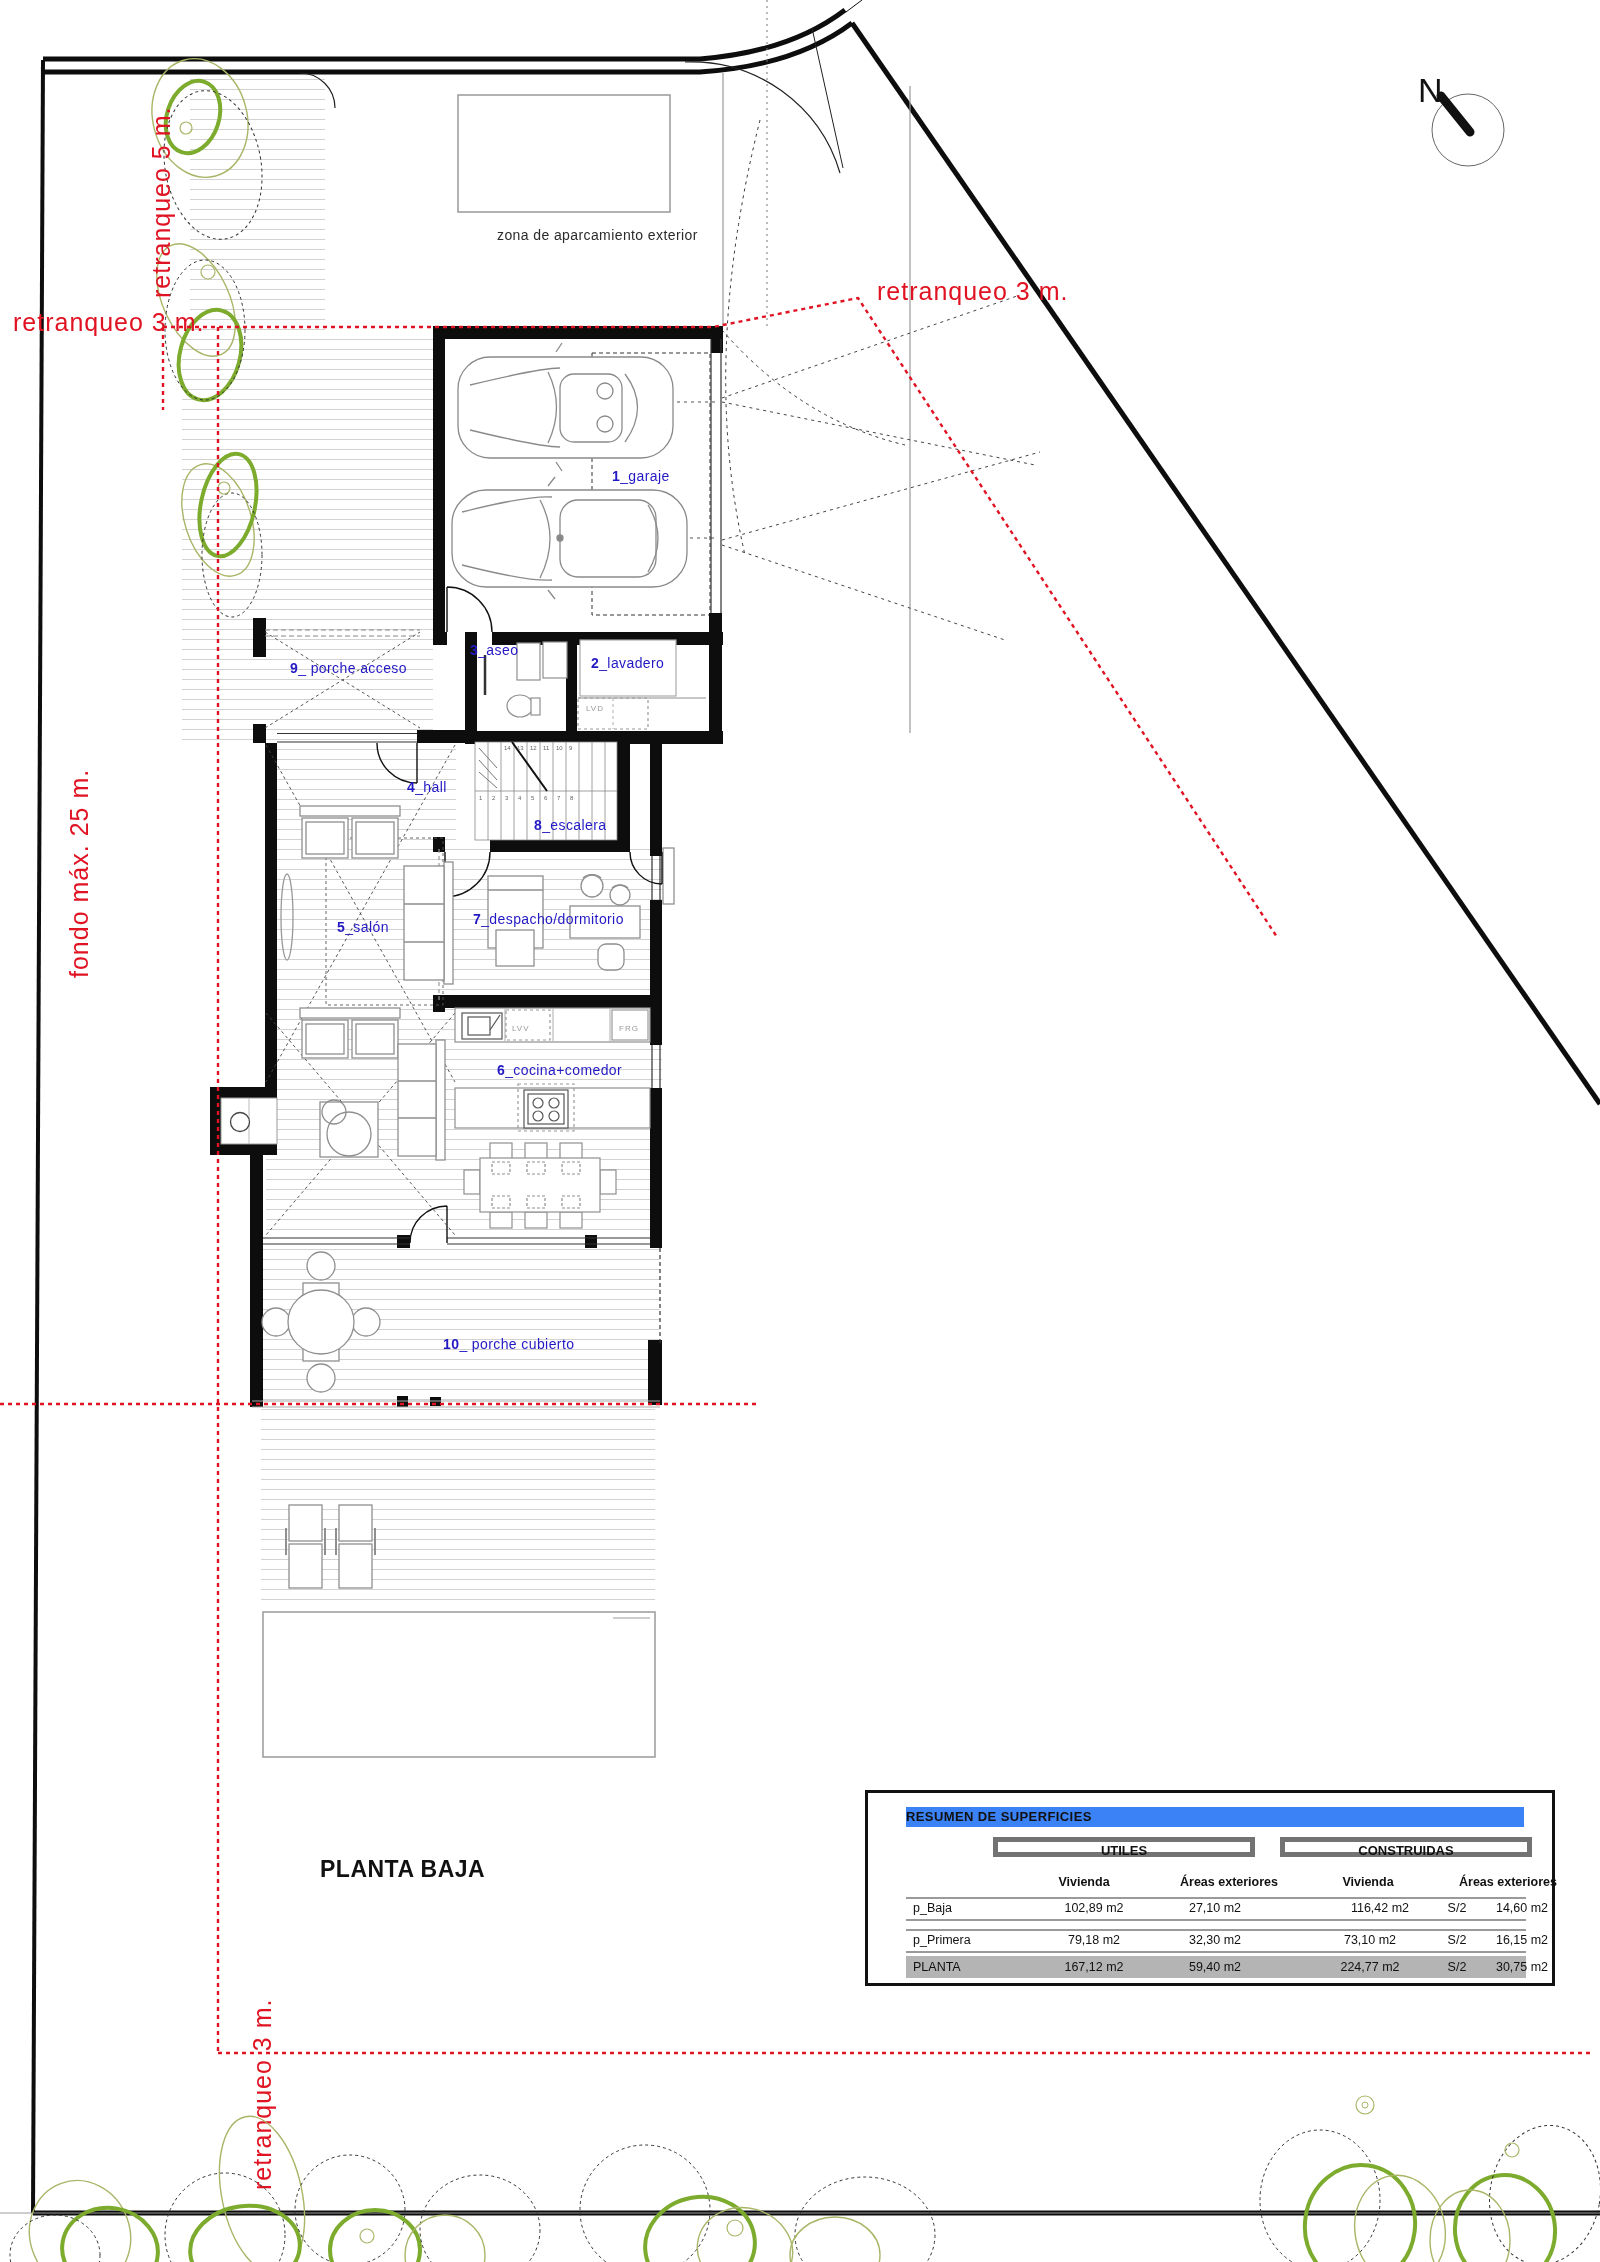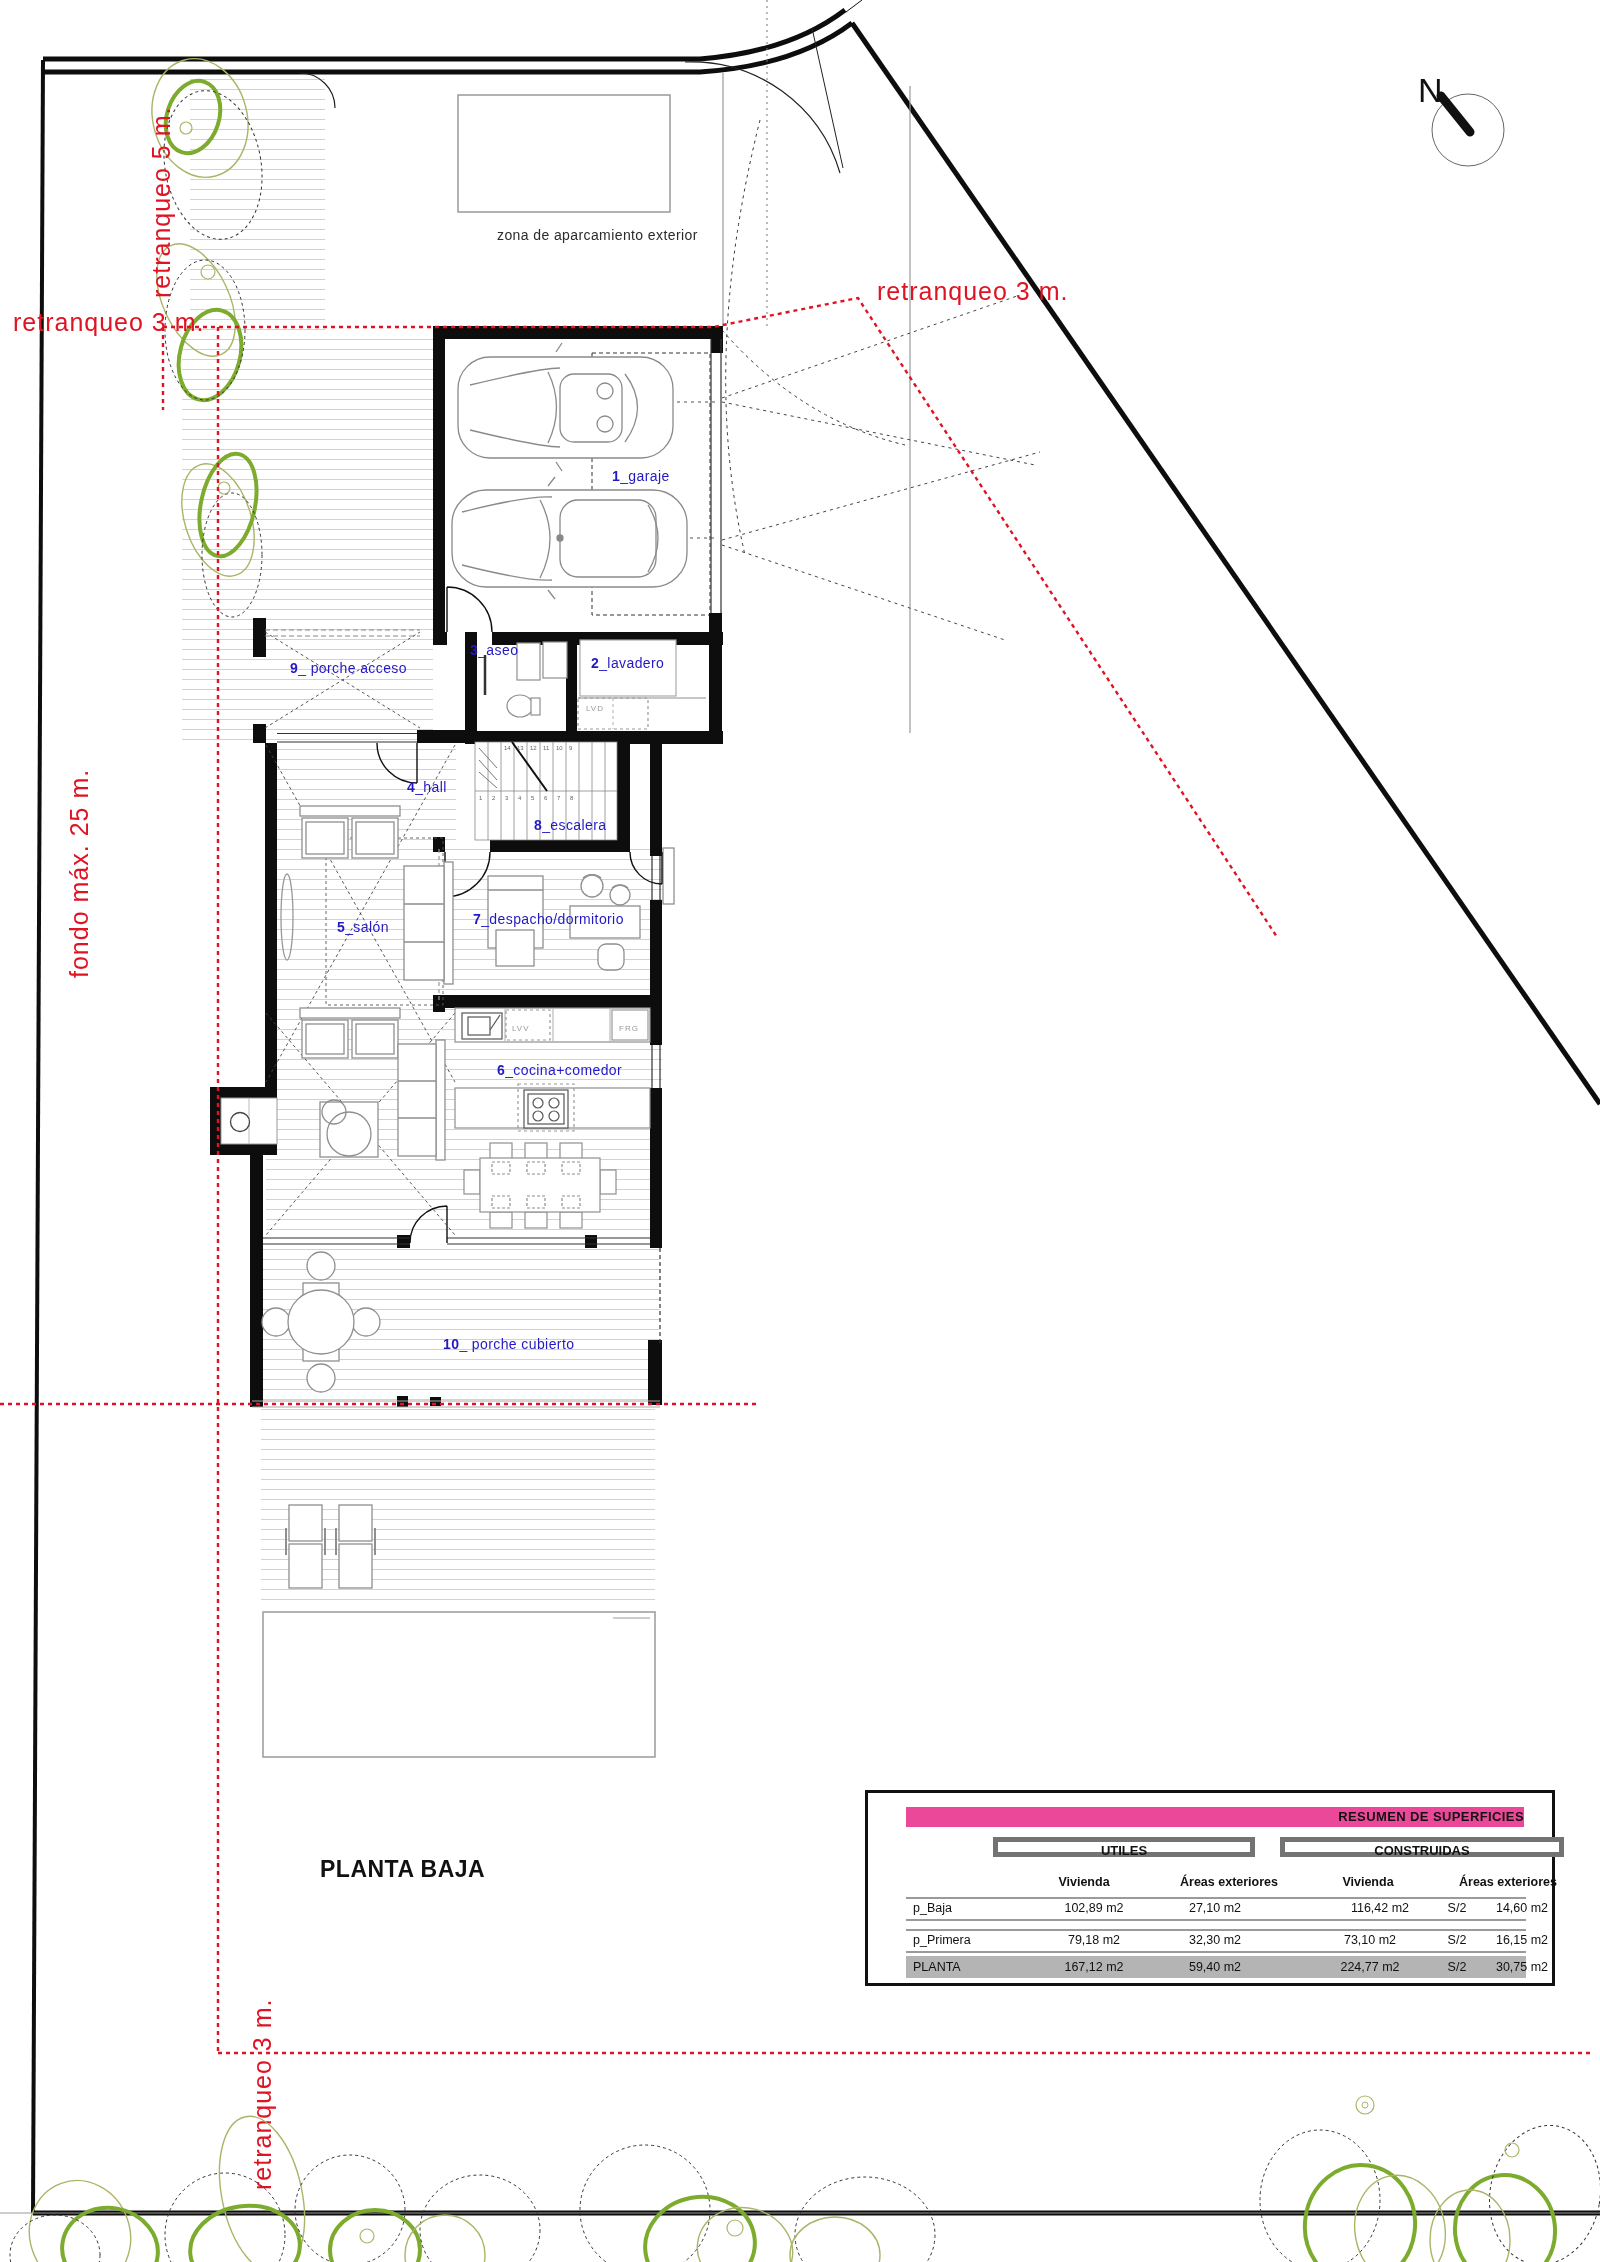--- a/index.html
+++ b/index.html
@@ -18,26 +18,26 @@
   .nletter{fill:#111;font-size:34px;}
 
   
   .plan-title{position:absolute;left:320px;top:1856px;font-size:23px;font-weight:bold;
               letter-spacing:.5px;color:#111;}
 
   
   .sum-table{position:absolute;left:865px;top:1790px;width:690px;height:196px;
              border:3px solid #111;background:#fff;box-sizing:border-box;font-size:12.5px;color:#111;}
   .sum-table .abs{position:absolute;}
-  .st-title{left:38px;right:28px;top:14px;height:20px;background:#ec4899;
-            font-weight:bold;font-size:13px;text-align:right;line-height:20px;letter-spacing:.4px;}
+  .st-title{left:38px;right:28px;top:14px;height:20px;background:#3b82f6;
+            font-weight:bold;font-size:13px;text-align:left;line-height:20px;letter-spacing:.4px;}
   .st-group{top:44px;height:20px;border:5px solid #737373;font-weight:bold;font-size:13px;
             text-align:center;line-height:18px;box-sizing:border-box;background:#fff;}
   .st-g1{left:125px;width:262px;}
-  .st-g2{left:412px;width:284px;}
+  .st-g2{left:412px;width:252px;}
   .st-head{top:80px;font-weight:bold;font-size:12.5px;}
   .cx{transform:translateX(-50%);white-space:nowrap;margin-left:40px;}
   .st-rule{left:38px;right:26px;height:0;border-top:2px solid #9a9a9a;}
   .st-total{left:38px;right:26px;top:163px;height:22px;background:#b4b4b4;}
   .rowname{white-space:nowrap;}
 </style>
 </head>
 <body>
 
 <div class="canvas">

